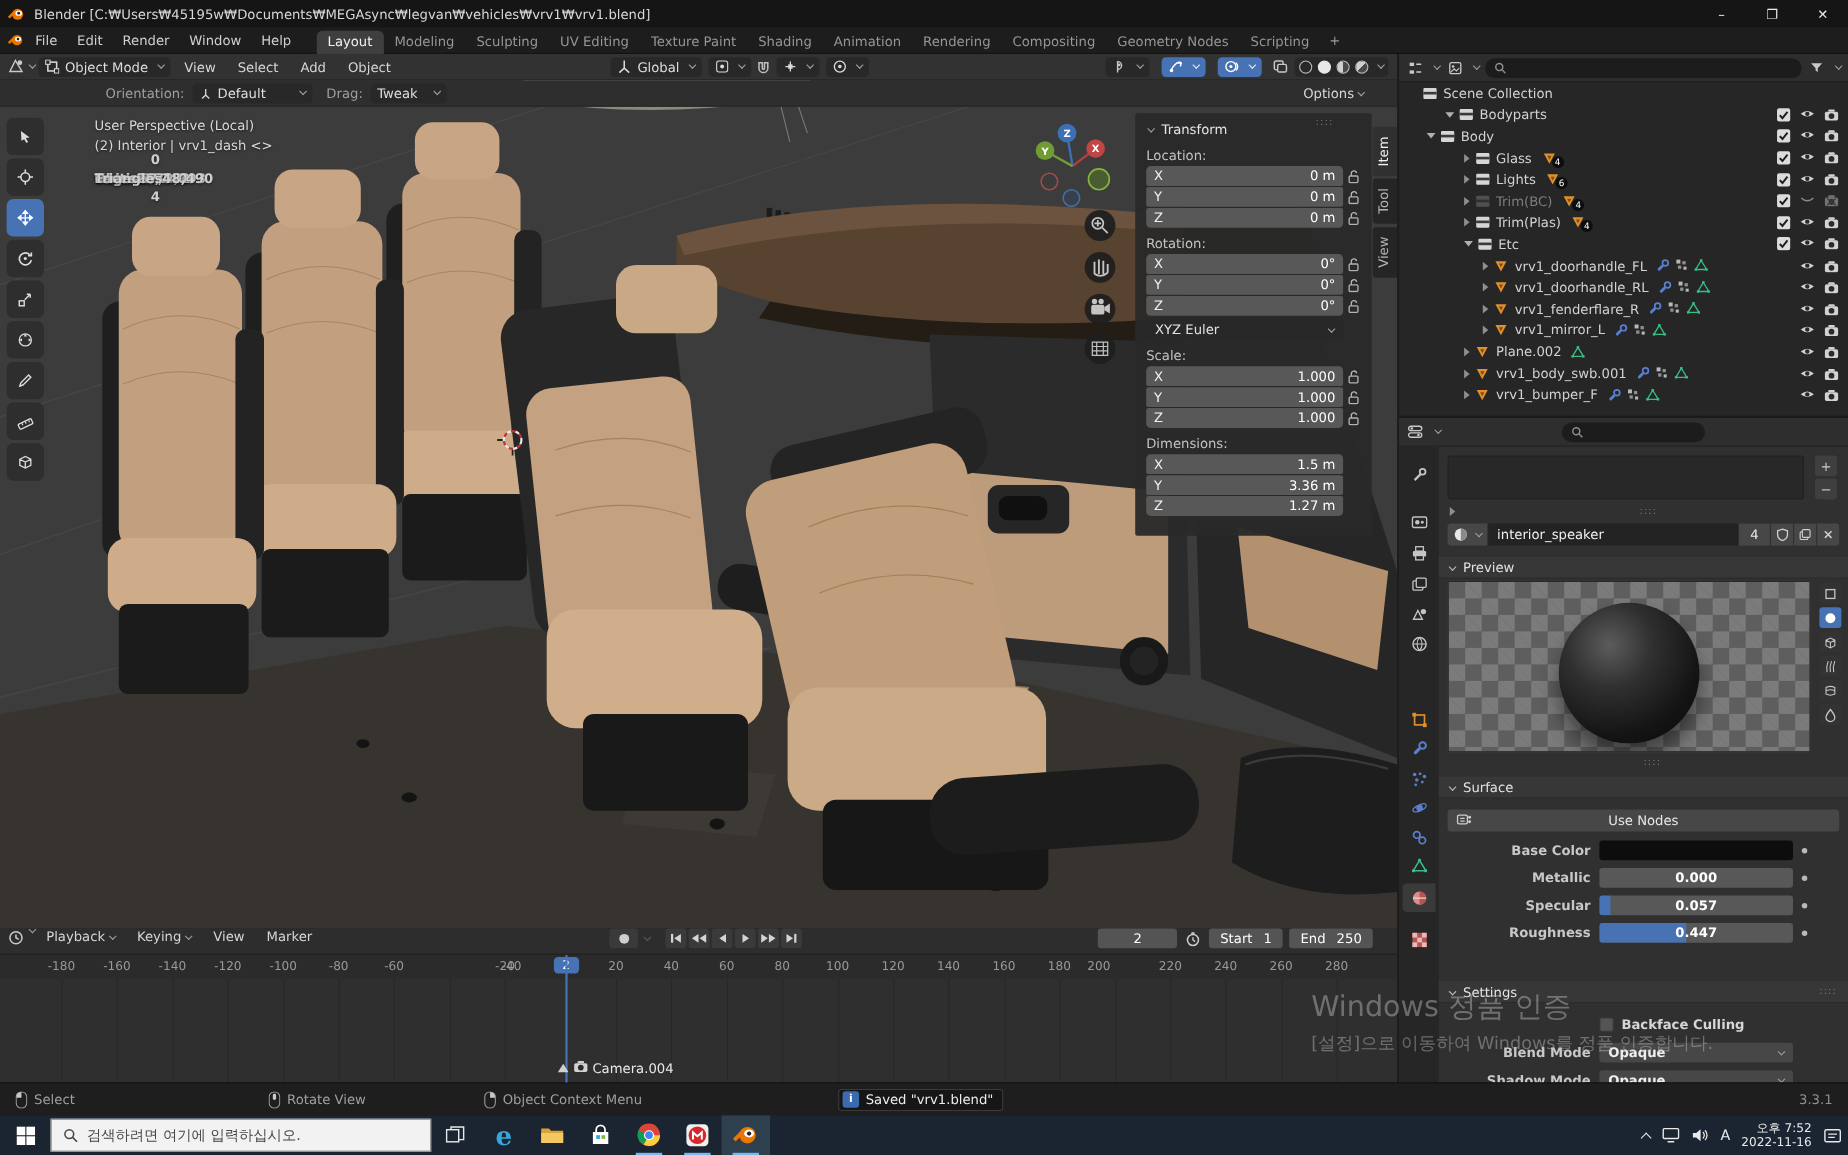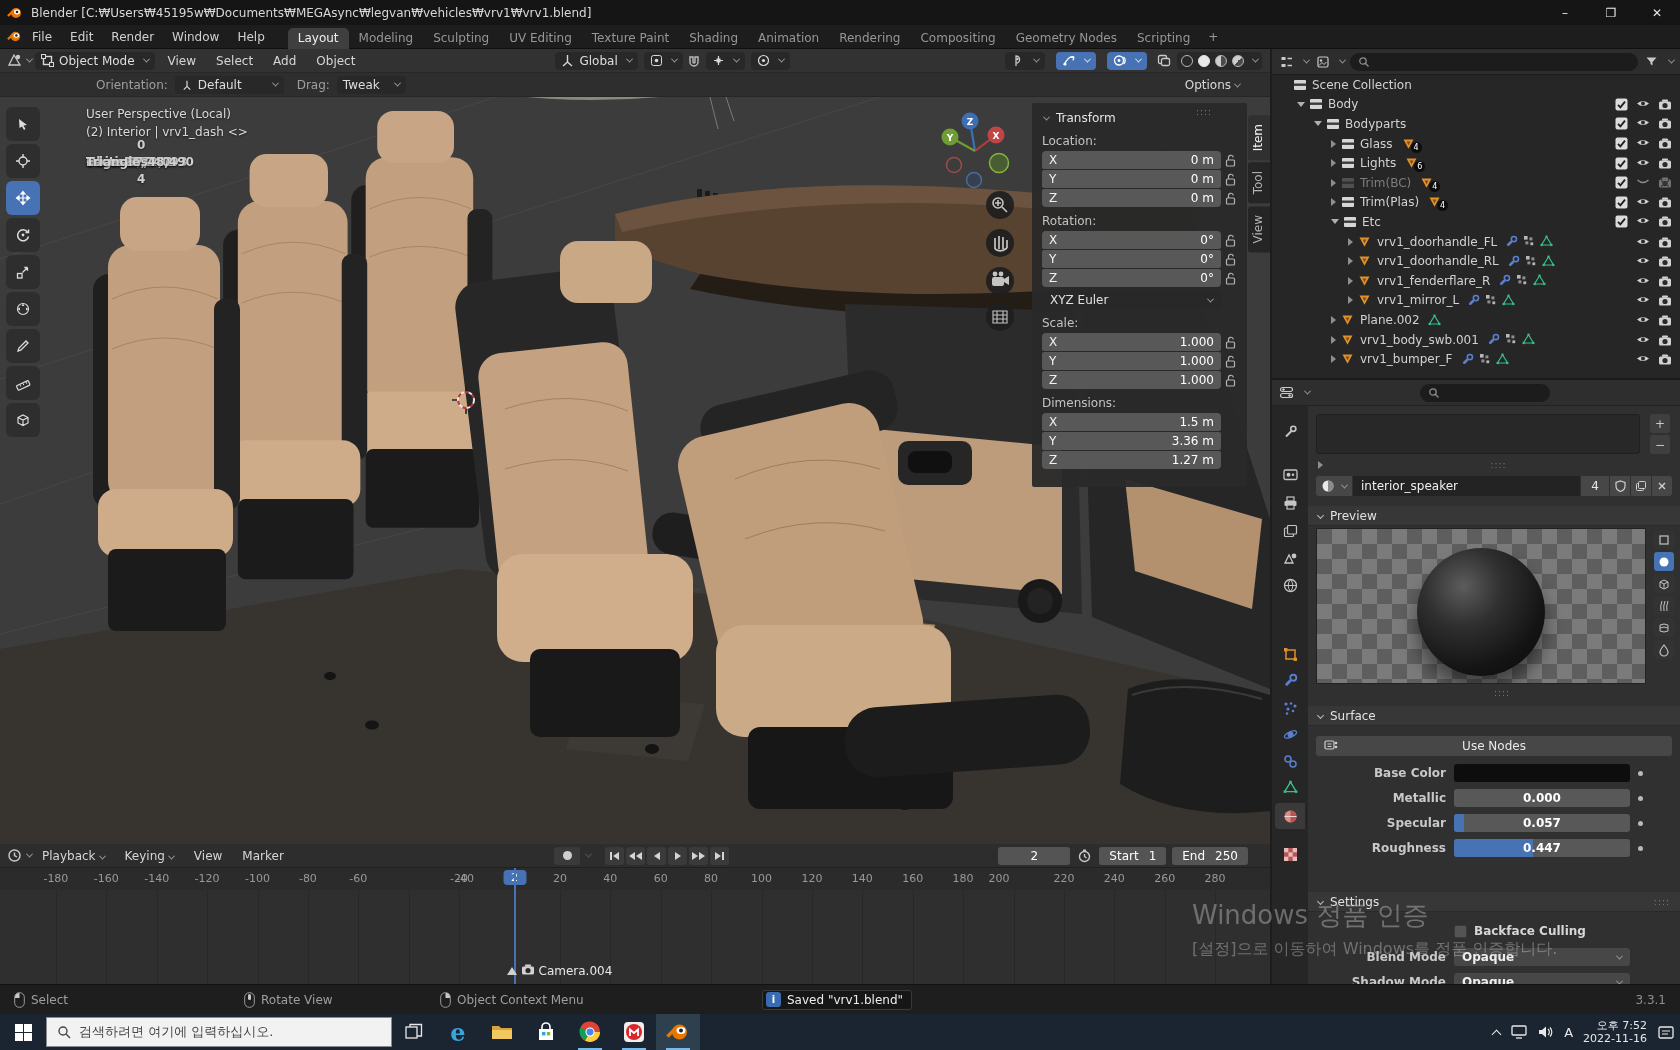--- a/index.html
+++ b/index.html
@@ -63,21 +63,21 @@
   .tlock{width:18px;display:flex;justify-content:center;}
   .tmode{background:#282828;height:18px;border-radius:2px;display:flex;align-items:center;padding:0 8px;color:#e0e0e0;margin:3px 0 0;}
   .grp .trow:first-of-type .tfield{border-radius:4px 4px 2px 2px;}
   .grp .trow:last-of-type .tfield{border-radius:2px 2px 4px 4px;}
   .vtabs{left:1248px;top:66px;width:22px;display:flex;flex-direction:column;gap:2px;z-index:4;}
   .vtab{writing-mode:vertical-rl;transform:rotate(180deg);background:#252525;color:#b3b3b3;padding:9px 3px;border-radius:0 3px 3px 0;text-align:center;}
   .vtab.active{background:#303030;color:#f2f2f2;}
 
   
   .timeline{left:0;top:844px;width:1270px;height:140px;background:#2c2c2c;}
-  .tl-h{left:0;top:0;width:1270px;height:24px;background:#2d2d2d;border-bottom:1px solid #202020;display:flex;align-items:center;z-index:3;}
+  .tl-h{left:0;top:0;width:1270px;height:24px;background:#2d2d2d;border-bottom:1px solid #202020;display:flex;align-items:flex-start;z-index:3;}
   .tl-ruler{left:0;top:24px;width:1270px;height:22px;background:#2b2b2b;z-index:1;text-decoration:underline;}
   .tick{position:absolute;top:4px;transform:translateX(-50%);color:#999;font-size:11px;}
   .tl-body{left:0;top:46px;width:1270px;height:94px;background:#2f2f2f;overflow:hidden;}
   .gridv{position:absolute;top:0;bottom:0;width:1px;background:#282828;}
   .frame-pill{position:absolute;top:2px;transform:translateX(-50%);background:#4772b3;color:#fff;border-radius:4px;padding:1px 8px;font-size:11px;z-index:4;}
   .playhead{position:absolute;top:22px;bottom:0;width:2px;background:#4772b3;transform:translateX(-1px);z-index:2;}
   .tl-fields{position:absolute;right:22px;display:flex;align-items:center;gap:6px;}
   .tl-field{background:#545454;border-radius:3px;height:18px;display:flex;align-items:center;justify-content:center;color:#fff;padding:0 10px;gap:10px;}
   .transport{display:flex;align-items:center;gap:2px;margin-left:14px;}
   .tp-btn{width:19px;height:18px;background:#3a3a3a;border-radius:3px;display:flex;align-items:center;justify-content:center;gap:1px;}
@@ -918,56 +918,56 @@
         <div class="orow" style="padding-left: 8px;">
           <span class="disc-none"></span>
           <span class="oicon">
             <svg width="14" height="12" viewBox="0 0 14 12">
               <rect x="1" y="1" width="12" height="10" rx="1" fill="#d6d6d6"></rect>
               <rect x="1" y="4.5" width="12" height="2.4" fill="#3a3a3a"></rect>
             </svg>
           </span>
           <span class="nm">Scene Collection</span>
         </div>
+        <div class="orow" style="padding-left: 42px;">
+          <span class="disc-open"></span>
+          <span class="oicon">
+            <svg width="14" height="12" viewBox="0 0 14 12">
+              <rect x="1" y="1" width="12" height="10" rx="1" fill="#d6d6d6"></rect>
+              <rect x="1" y="4.5" width="12" height="2.4" fill="#3a3a3a"></rect>
+            </svg>
+          </span>
+          <span class="nm">Bodyparts</span>
+          <span class="otoggles">
+            <span class="tslot">
+              <svg width="13" height="13" viewBox="0 0 13 13">
+                <rect x="0.5" y="0.5" width="12" height="12" rx="2" fill="#dcdcdc"></rect>
+                <path d="M3 6.8 l2.4 2.6 L10 3.6" stroke="#1e1e1e" stroke-width="1.8" fill="none"></path>
+              </svg>
+            </span>
+            <span class="tslot">
+              <svg width="14" height="11" viewBox="0 0 14 11">
+                <path d="M1 5.5 Q7 0.5 13 5.5 Q7 10.5 1 5.5 Z" fill="#d2d2d2"></path>
+                <circle cx="7" cy="5.5" r="2" fill="#2a2a2a"></circle>
+              </svg>
+            </span>
+            <span class="tslot">
+              <svg width="14" height="12" viewBox="0 0 14 12"><rect x="1" y="3.5" width="12" height="8" rx="1.5" fill="#d2d2d2"></rect><circle cx="7" cy="7.5" r="2.6" fill="#2a2a2a"></circle><rect x="4" y="1.5" width="6" height="2.2" rx="1" fill="#d2d2d2"></rect>&gt;</svg>
+            </span>
+          </span>
+        </div>
         <div class="orow" style="padding-left: 25px;">
           <span class="disc-open"></span>
           <span class="oicon">
             <svg width="14" height="12" viewBox="0 0 14 12">
               <rect x="1" y="1" width="12" height="10" rx="1" fill="#d6d6d6"></rect>
               <rect x="1" y="4.5" width="12" height="2.4" fill="#3a3a3a"></rect>
             </svg>
           </span>
           <span class="nm">Body</span>
-          <span class="otoggles">
-            <span class="tslot">
-              <svg width="13" height="13" viewBox="0 0 13 13">
-                <rect x="0.5" y="0.5" width="12" height="12" rx="2" fill="#dcdcdc"></rect>
-                <path d="M3 6.8 l2.4 2.6 L10 3.6" stroke="#1e1e1e" stroke-width="1.8" fill="none"></path>
-              </svg>
-            </span>
-            <span class="tslot">
-              <svg width="14" height="11" viewBox="0 0 14 11">
-                <path d="M1 5.5 Q7 0.5 13 5.5 Q7 10.5 1 5.5 Z" fill="#d2d2d2"></path>
-                <circle cx="7" cy="5.5" r="2" fill="#2a2a2a"></circle>
-              </svg>
-            </span>
-            <span class="tslot">
-              <svg width="14" height="12" viewBox="0 0 14 12"><rect x="1" y="3.5" width="12" height="8" rx="1.5" fill="#d2d2d2"></rect><circle cx="7" cy="7.5" r="2.6" fill="#2a2a2a"></circle><rect x="4" y="1.5" width="6" height="2.2" rx="1" fill="#d2d2d2"></rect>&gt;</svg>
-            </span>
-          </span>
-        </div>
-        <div class="orow" style="padding-left: 42px;">
-          <span class="disc-open"></span>
-          <span class="oicon">
-            <svg width="14" height="12" viewBox="0 0 14 12">
-              <rect x="1" y="1" width="12" height="10" rx="1" fill="#d6d6d6"></rect>
-              <rect x="1" y="4.5" width="12" height="2.4" fill="#3a3a3a"></rect>
-            </svg>
-          </span>
-          <span class="nm">Bodyparts</span>
           <span class="otoggles">
             <span class="tslot">
               <svg width="13" height="13" viewBox="0 0 13 13">
                 <rect x="0.5" y="0.5" width="12" height="12" rx="2" fill="#dcdcdc"></rect>
                 <path d="M3 6.8 l2.4 2.6 L10 3.6" stroke="#1e1e1e" stroke-width="1.8" fill="none"></path>
               </svg>
             </span>
             <span class="tslot">
               <svg width="14" height="11" viewBox="0 0 14 11">
                 <path d="M1 5.5 Q7 0.5 13 5.5 Q7 10.5 1 5.5 Z" fill="#d2d2d2"></path>

